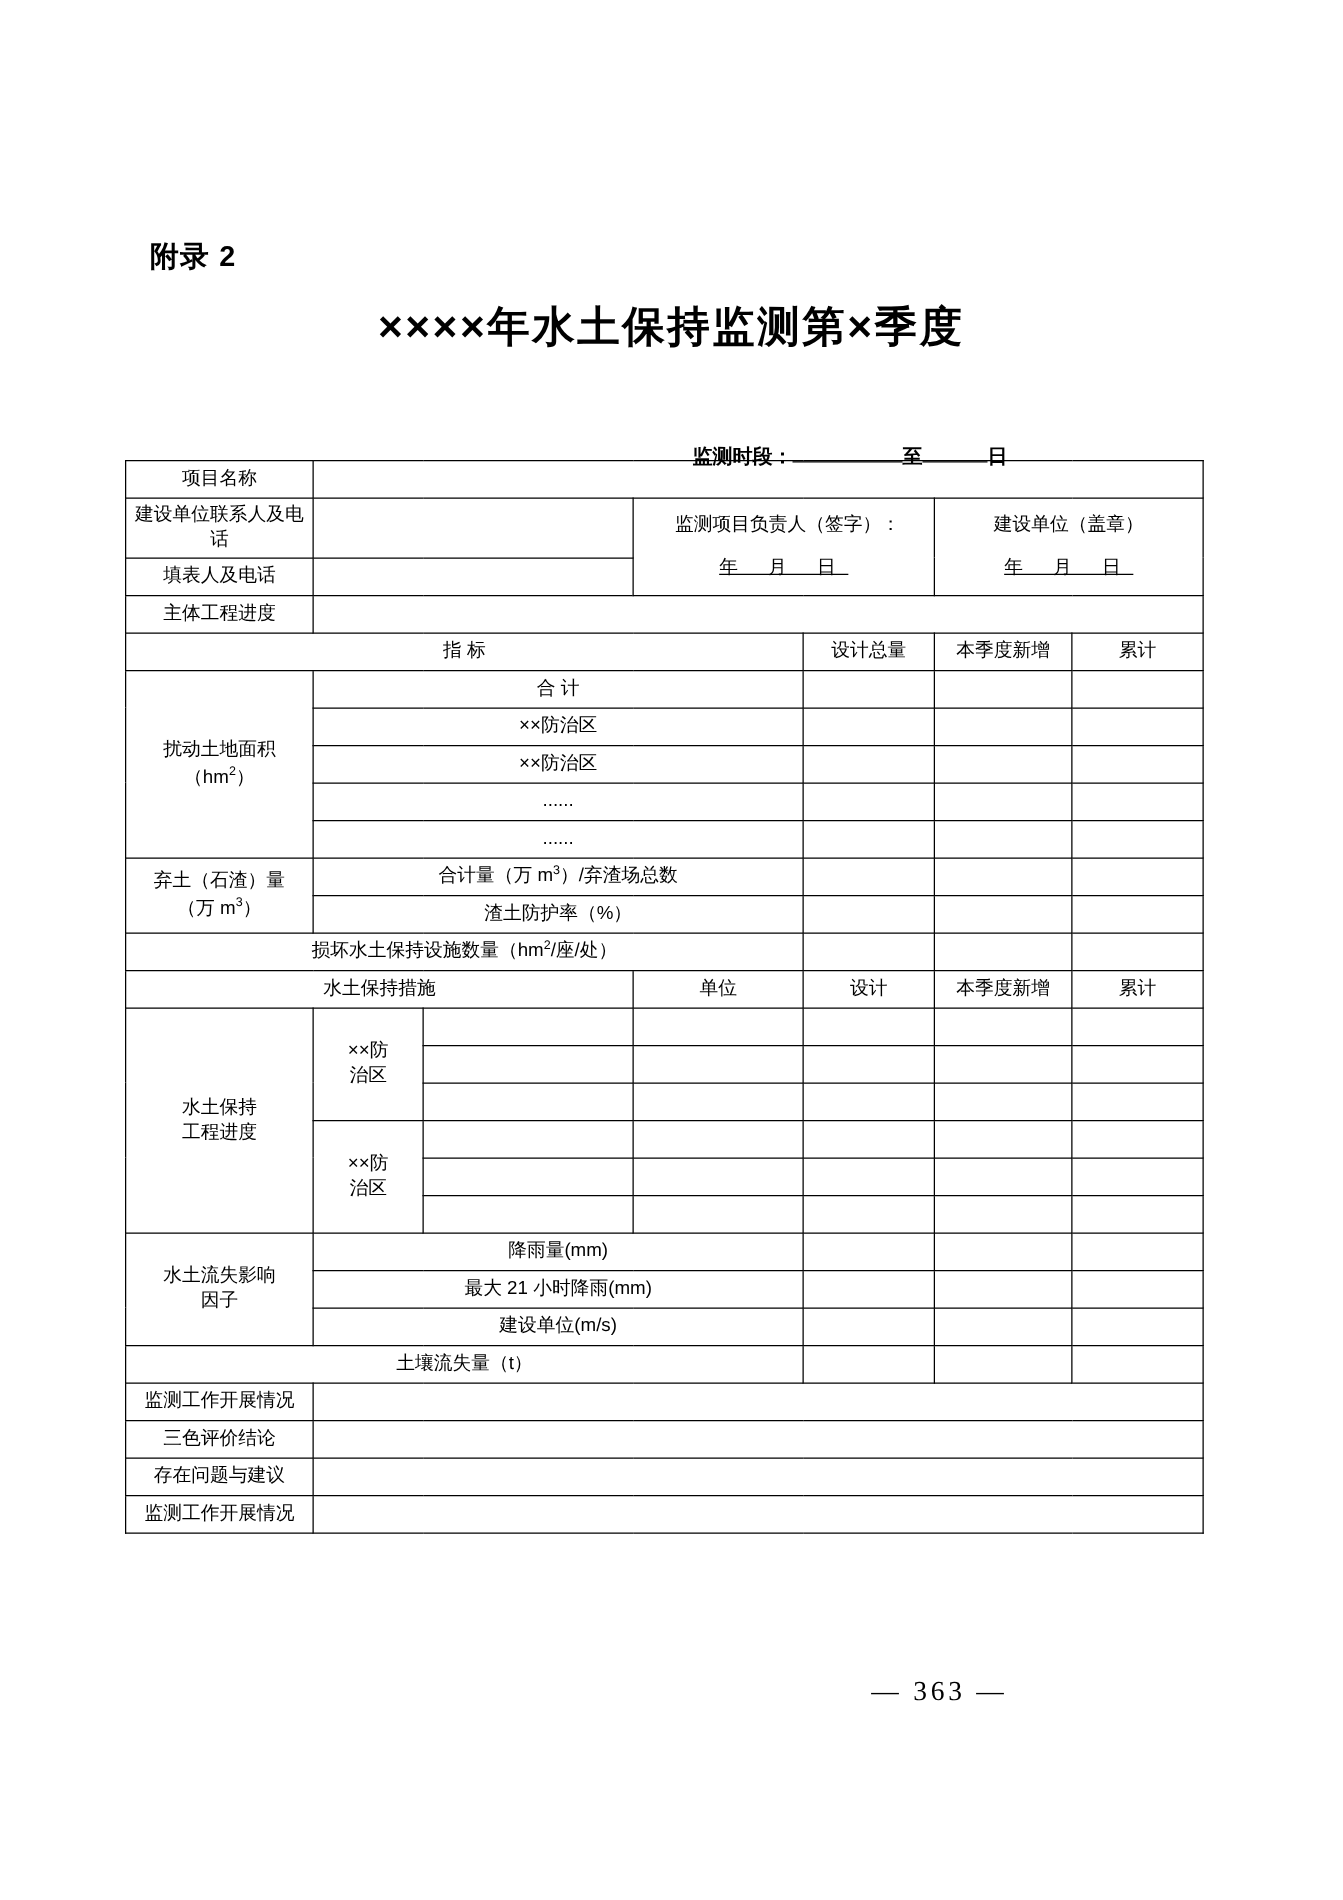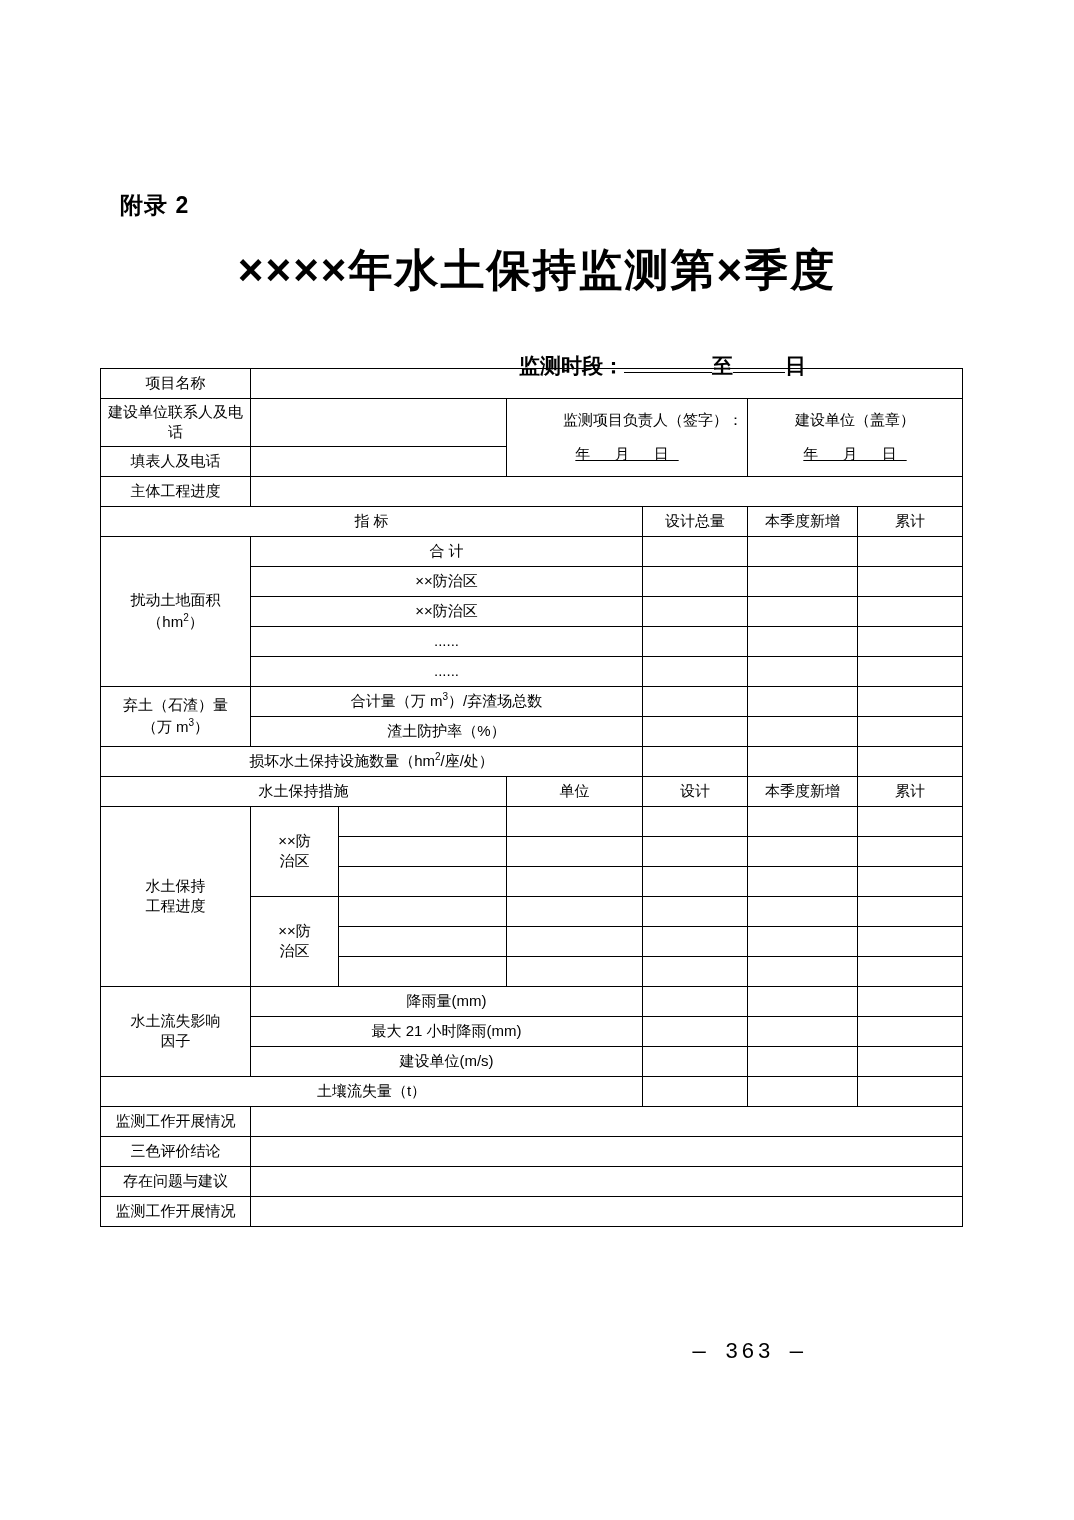--- a/index.html
+++ b/index.html
@@ -28,31 +28,31 @@
     font-family: "Liberation Sans", sans-serif;
     font-weight: bold;
     letter-spacing: 1px;
   }
   .doc-title {
     position: absolute;
     left: 0;
     top: 238px;
     width: 1074px;
     text-align: center;
-    font-size: 44px;
+    font-size: 34px;
     font-weight: bold;
     font-family: "Liberation Sans", sans-serif;
     line-height: 1.45;
     letter-spacing: 2px;
   }
   .period-line {
     position: absolute;
     right: 118px;
     top: 352px;
-    font-size: 21px;
+    font-size: 16px;
     font-family: Liberation Mono, monospace;
     font-weight: bold;
     white-space: nowrap;
   }
   .period-line .blank {
     display: inline-block;
     border-bottom: 1.5px solid #000;
     height: 17px;
     vertical-align: baseline;
   }
@@ -74,39 +74,39 @@
     text-align: center;
     vertical-align: middle;
     padding: 3px 4px;
     line-height: 1.35;
     height: 30px;
     box-sizing: border-box;
   }
   td.tall { height: 38px; }
   .sig-inner {
     display: block;
-    text-align: right;
+    text-align: center;
     padding-left: 6px;
   }
   .sig-date {
     display: block;
     text-align: center;
     font-size: 15px;
     padding-top: 14px;
     letter-spacing: 10px;
     text-decoration: underline;
   }
   sup { font-size: 10px; vertical-align: super; }
 
   .pagenum {
     position: absolute;
     right: 118px;
     top: 1340px;
     font-size: 22px;
-    font-family: Liberation Mono, monospace;
+    font-family: Liberation Serif, serif;
     letter-spacing: 3px;
   }
 </style>
 </head>
 <body>
 
 <div class="page">
 
   <div class="appendix-label">附录 2</div>
 

